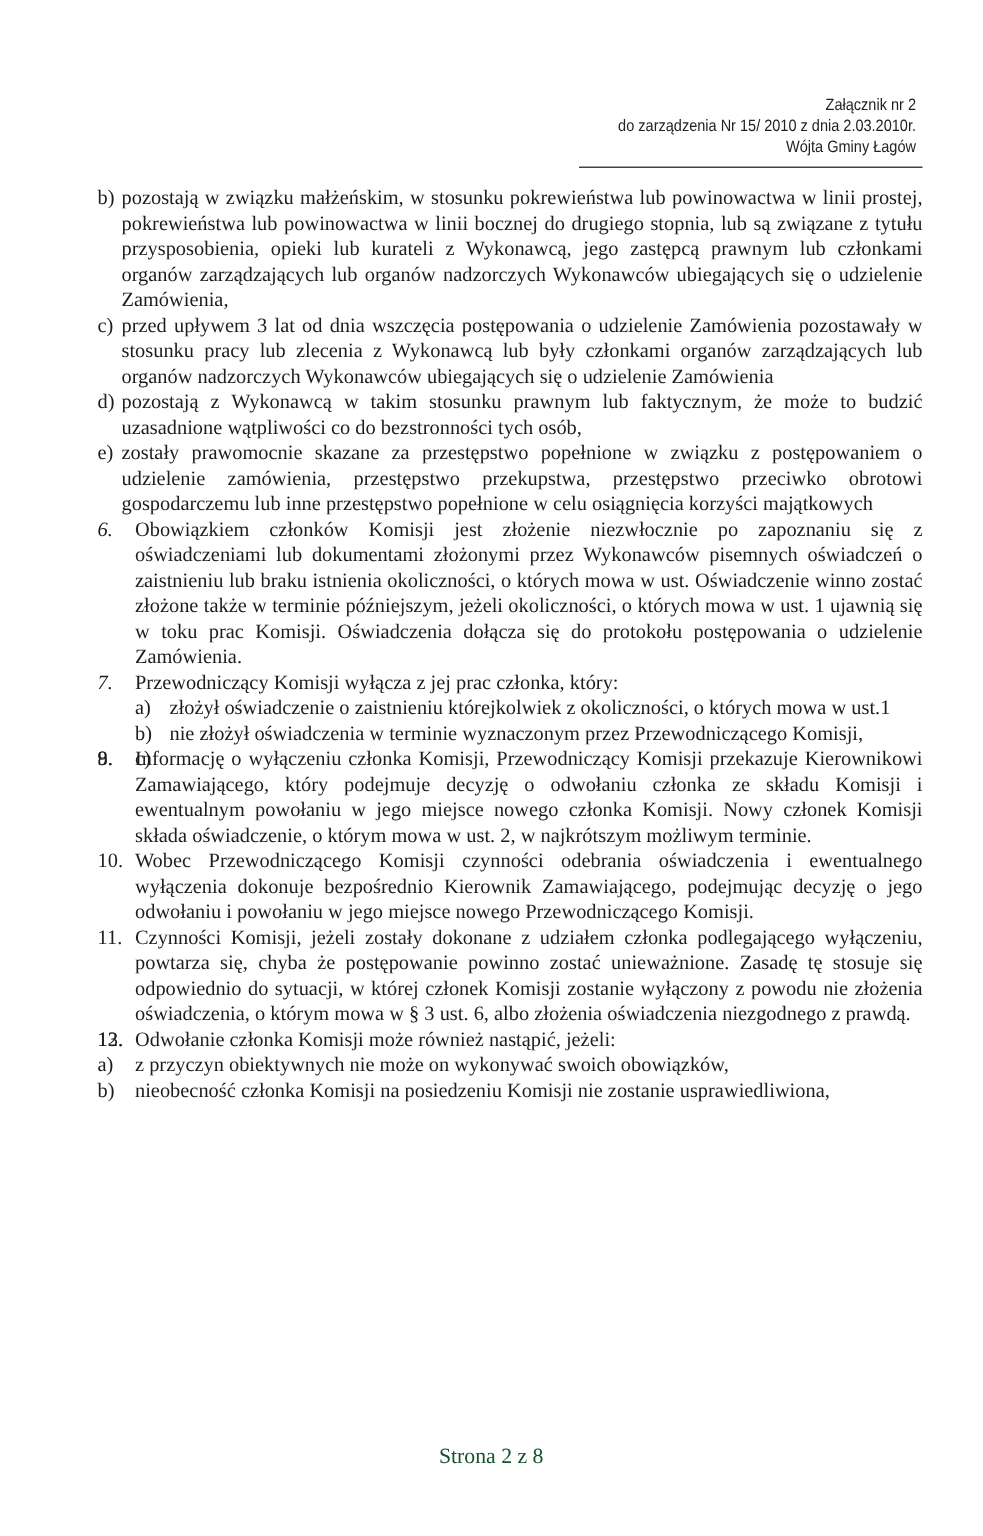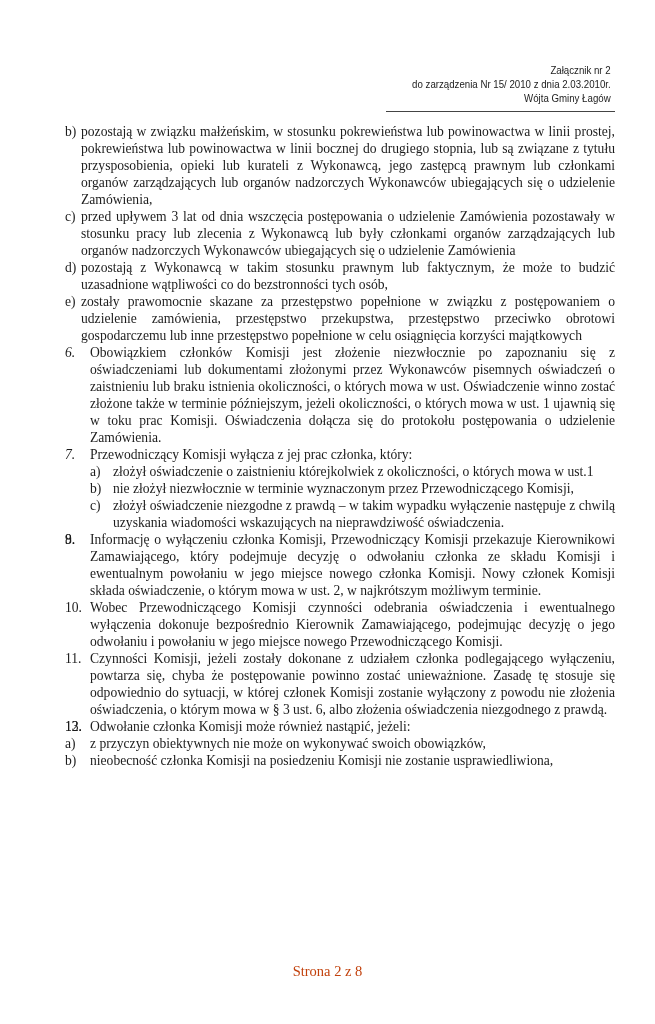--- a/index.html
+++ b/index.html
@@ -20,43 +20,43 @@
   .item { position: relative; padding-left: 16px; }
   .item .mk { position: absolute; left: 0; top: 0; }
   .item.num { padding-left: 25px; }
   .item.num .mk { left: 0; }
   .item.sub { padding-left: 48px; }
   .item.sub .mk { left: 25px; }
   .item.e { padding-left: 16px; }
   .it { font-style: italic; }
   .footer {
     position: absolute; top: 963px; left: 0; width: 655px; text-align: center;
-    font-family: "Liberation Serif", serif; font-size: 14.5px; color: #c2410c;
+    font-family: "Liberation Serif", serif; font-size: 14.5px; color: #14532d;
   }
 </style>
 </head>
 <body>
 
 <div class="header">
   <div>Załącznik nr 2</div>
   <div>do zarządzenia Nr 15/ 2010 z dnia 2.03.2010r.</div>
   <div>Wójta Gminy Łagów</div>
 </div>
 <div class="header-rule"></div>
 
 <div class="body-text">
   <div class="item"><span class="mk">b)</span><span>pozostają w związku małżeńskim, w stosunku pokrewieństwa lub powinowactwa w linii prostej, pokrewieństwa lub powinowactwa w linii bocznej do drugiego stopnia, lub są związane z tytułu przysposobienia, opieki lub kurateli z Wykonawcą, jego zastępcą prawnym lub członkami organów zarządzających lub organów nadzorczych Wykonawców ubiegających się o udzielenie Zamówienia,</span></div>
   <div class="item"><span class="mk">c)</span><span>przed upływem 3 lat od dnia wszczęcia postępowania o udzielenie Zamówienia pozostawały w stosunku pracy lub zlecenia z Wykonawcą lub były członkami organów zarządzających lub organów nadzorczych Wykonawców ubiegających się o udzielenie Zamówienia</span></div>
   <div class="item"><span class="mk">d)</span><span>pozostają z Wykonawcą w takim stosunku prawnym lub faktycznym, że może to budzić uzasadnione wątpliwości co do bezstronności tych osób,</span></div>
   <div class="item e"><span class="mk">e)</span><span>zostały prawomocnie skazane za przestępstwo popełnione w związku z postępowaniem o udzielenie zamówienia, przestępstwo przekupstwa, przestępstwo przeciwko obrotowi gospodarczemu lub inne przestępstwo popełnione w celu osiągnięcia korzyści majątkowych</span></div>
   <div class="item num"><span class="mk it">6.</span><span>Obowiązkiem członków Komisji jest złożenie niezwłocznie po zapoznaniu się z oświadczeniami lub dokumentami złożonymi przez Wykonawców pisemnych oświadczeń o zaistnieniu lub braku istnienia okoliczności, o których mowa w ust. Oświadczenie winno zostać złożone także w terminie późniejszym, jeżeli okoliczności, o których mowa w ust. 1 ujawnią się w toku prac Komisji. Oświadczenia dołącza się do protokołu postępowania o udzielenie Zamówienia.</span></div>
   <div class="item num"><span class="mk it">7.</span><span>Przewodniczący Komisji wyłącza z jej prac członka, który:</span></div>
   <div class="item sub"><span class="mk">a)</span><span>złożył oświadczenie o zaistnieniu którejkolwiek z okoliczności, o których mowa w ust.1</span></div>
-  <div class="item sub"><span class="mk">b)</span><span>nie złożył niezwłocznie w terminie wyznaczonym przez Przewodniczącego Komisji,</span></div>
-  <div class="item sub"><span class="mk">c)</span><span>złożył oświadczenie niezgodne z prawdą – w takim wypadku wyłączenie następuje z chwilą uzyskania wiadomości wskazujących na nieprawdziwość oświadczenia.</span></div>
+  <div class="item sub"><span class="mk">b)</span><span>nie złożył oświadczenia w terminie wyznaczonym przez Przewodniczącego Komisji,</span></div>
+  <div class="item sub"><span class="mk">c)</span></div>
   <div class="item num"><span class="mk">8.</span></div>
   <div class="item num"><span class="mk">9.</span><span>Informację o wyłączeniu członka Komisji, Przewodniczący Komisji przekazuje Kierownikowi Zamawiającego, który podejmuje decyzję o odwołaniu członka ze składu Komisji i ewentualnym powołaniu w jego miejsce nowego członka Komisji. Nowy członek Komisji składa oświadczenie, o którym mowa w ust. 2, w najkrótszym możliwym terminie.</span></div>
   <div class="item num"><span class="mk">10.</span><span>Wobec Przewodniczącego Komisji czynności odebrania oświadczenia i ewentualnego wyłączenia dokonuje bezpośrednio Kierownik Zamawiającego, podejmując decyzję o jego odwołaniu i powołaniu w jego miejsce nowego Przewodniczącego Komisji.</span></div>
   <div class="item num"><span class="mk">11.</span><span>Czynności Komisji, jeżeli zostały dokonane z udziałem członka podlegającego wyłączeniu, powtarza się, chyba że postępowanie powinno zostać unieważnione. Zasadę tę stosuje się odpowiednio do sytuacji, w której członek Komisji zostanie wyłączony z powodu nie złożenia oświadczenia, o którym mowa w § 3 ust. 6, albo złożenia oświadczenia niezgodnego z prawdą.</span></div>
   <div class="item num"><span class="mk">12.</span></div>
   <div class="item num"><span class="mk">13.</span><span>Odwołanie członka Komisji może również nastąpić, jeżeli:</span></div>
   <div class="item num"><span class="mk">a)</span><span>z przyczyn obiektywnych nie może on wykonywać swoich obowiązków,</span></div>
   <div class="item num"><span class="mk">b)</span><span>nieobecność członka Komisji na posiedzeniu Komisji nie zostanie usprawiedliwiona,</span></div>
 </div>
 

